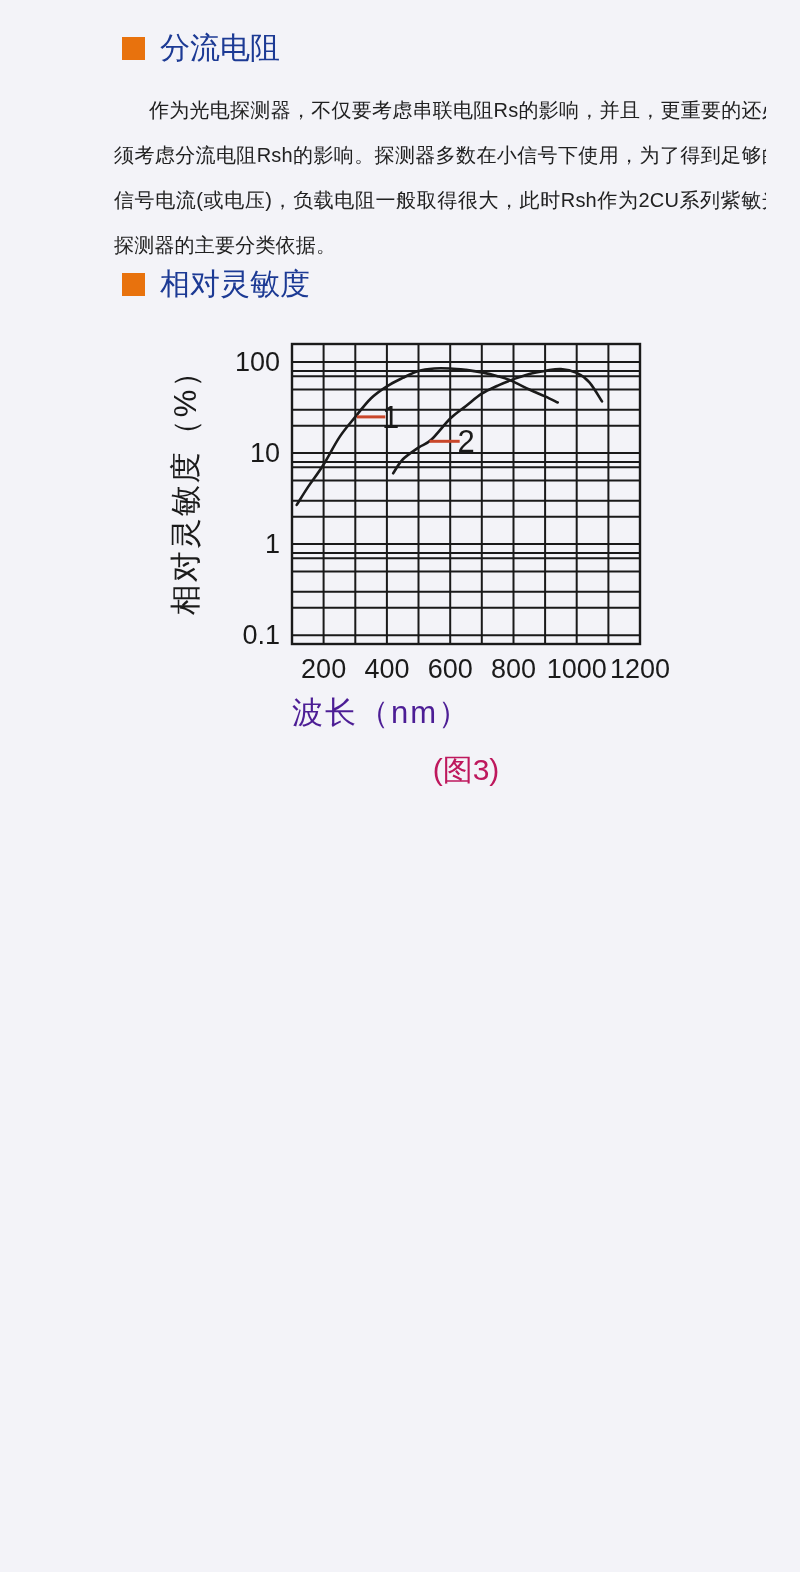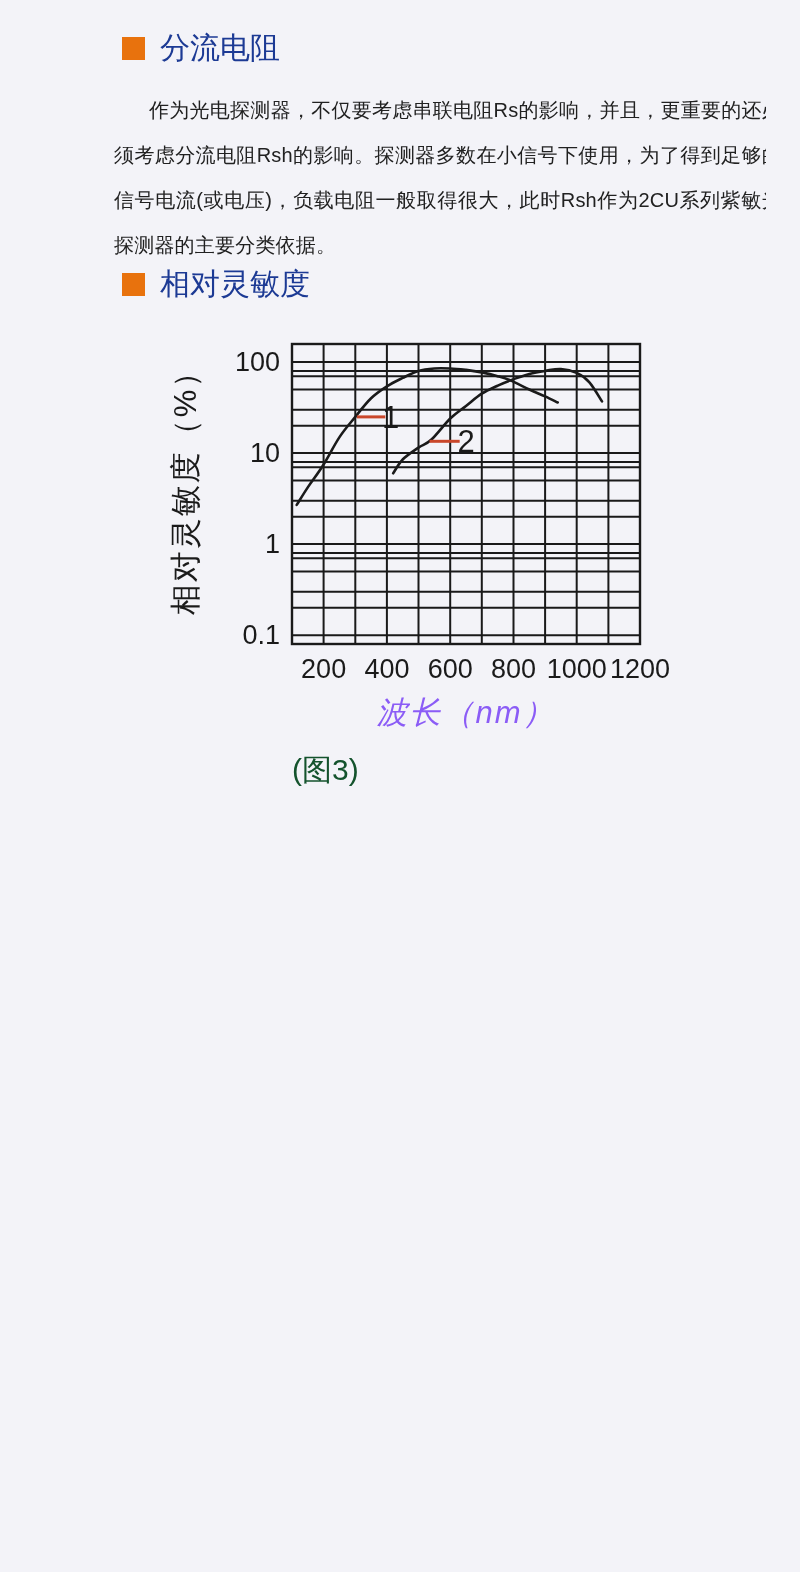--- a/index.html
+++ b/index.html
@@ -51,32 +51,30 @@
     transform: translate(-50%,-50%) rotate(-90deg);
     white-space: nowrap;
     font-size: 31px;
     color: #1a1a1a;
     letter-spacing: 2px;
   }
   .chart-svg-box { flex: 0 0 auto; }
   .xlab {
     margin: 2px 0 0 134px;
     width: 348px;
-    text-align: center;
     font-size: 31px;
-    color: #8b5cf6;
+    color: #4c1d95;
     letter-spacing: 2px;
-    font-style: italic;
   }
   .fig-caption {
     margin: 16px 0 0 134px;
     width: 348px;
-    text-align: left;
+    text-align: center;
     font-size: 30px;
-    color: #14532d;
+    color: #be185d;
   }
   svg text {
     font-family: "Liberation Sans", "DejaVu Sans", sans-serif;
     fill: #1a1a1a;
   }
 </style>
 </head>
 <body>
 
 <div class="page">

